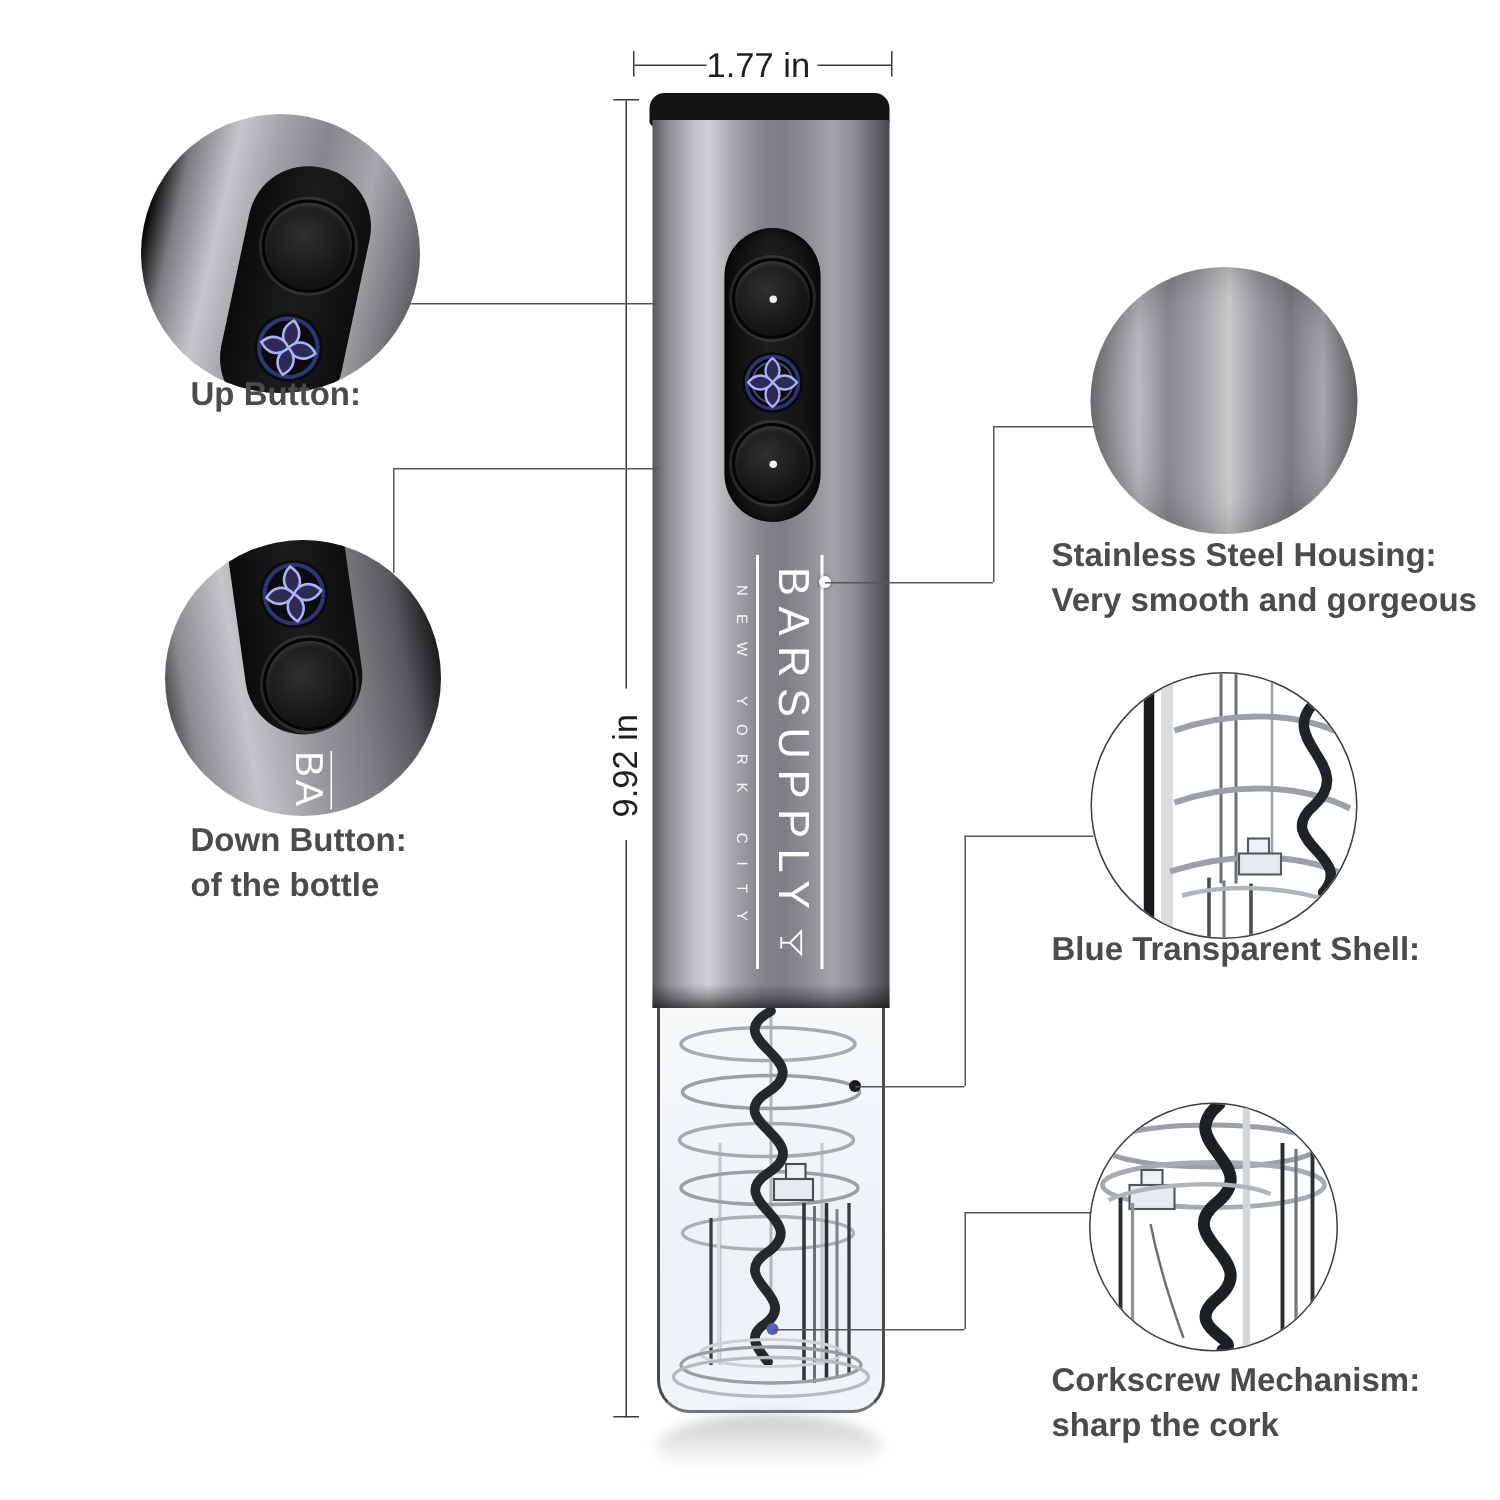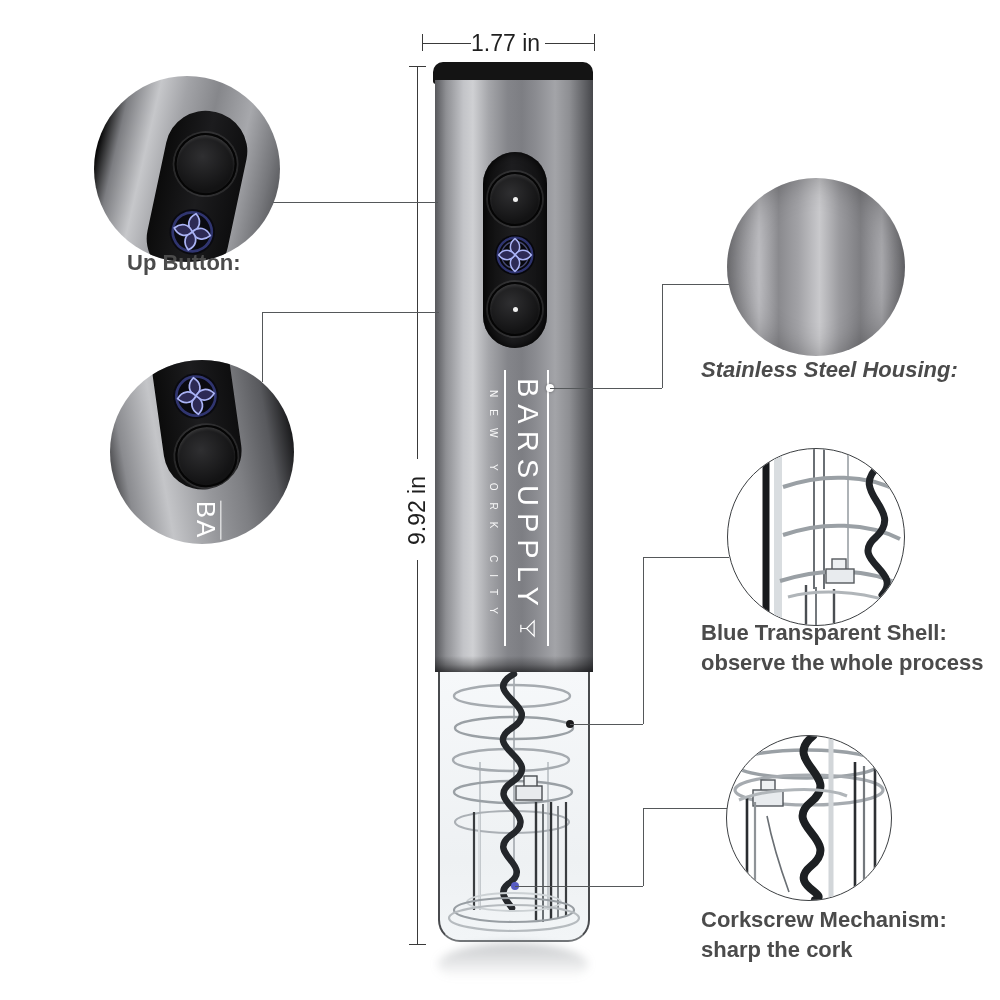--- a/index.html
+++ b/index.html
@@ -241,29 +241,31 @@
       <path d="M40,80 C46,110 54,134 62,156" fill="none" stroke="#6a6f74" stroke-width="1.6"></path>
       <path d="M12,64 C40,52 96,50 120,60" fill="none" stroke="#b0b5b9" stroke-width="3"></path>
     </svg>
   </div>
 
   <div class="co-text" style="left:112px;top:248px;text-align:right;">
     <div>Up Button:</div>
   </div>
 
   <div class="co-text" style="left:112px;top:545px;">
-  </div>
-
-  <div class="co-text" style="left:686px;top:355px;font-style:italic;">
+    <div>Down Button:</div>
+    <div>of the bottle</div>
+  </div>
+
+  <div class="co-text" style="left:686px;top:355px;">
     <div>Stainless Steel Housing:</div>
+    <div>Very smooth and gorgeous</div>
   </div>
 
   <div class="co-text" style="left:686px;top:618px;">
     <div>Blue Transparent Shell:</div>
-    <div>observe the whole process</div>
   </div>
 
   <div class="co-text" style="left:686px;top:905px;">
     <div>Corkscrew Mechanism:</div>
     <div>sharp the cork</div>
   </div>
 
 </div>
 
 </body></html>

